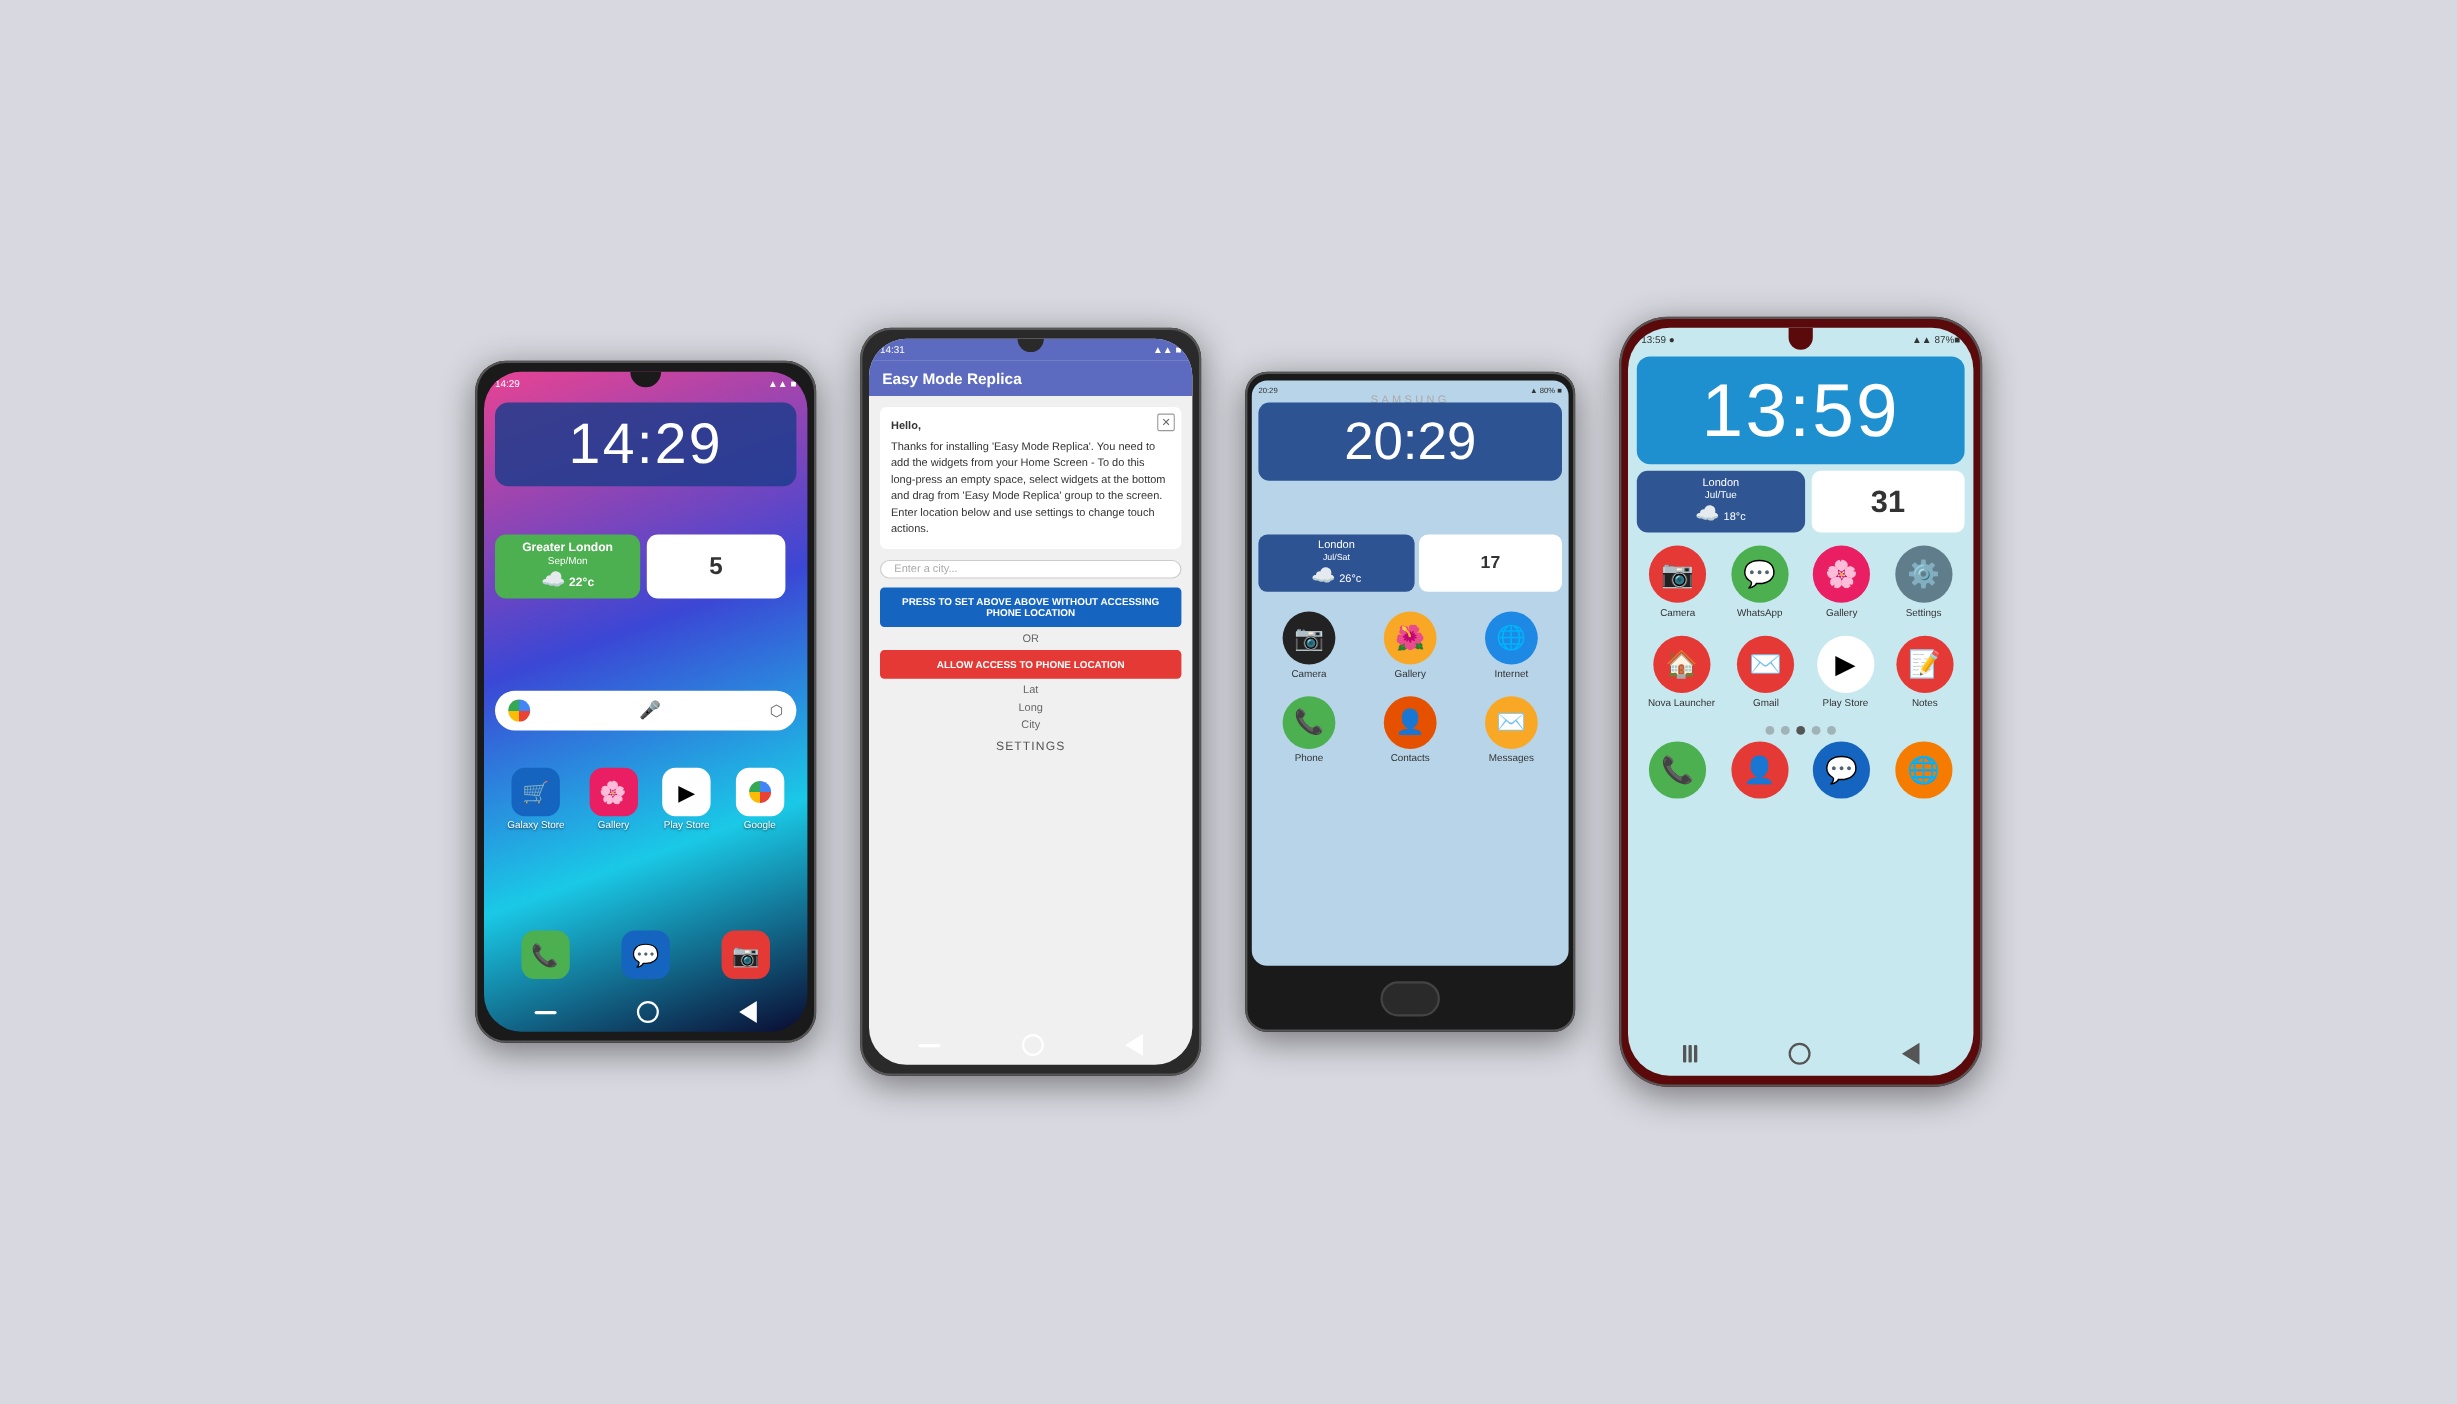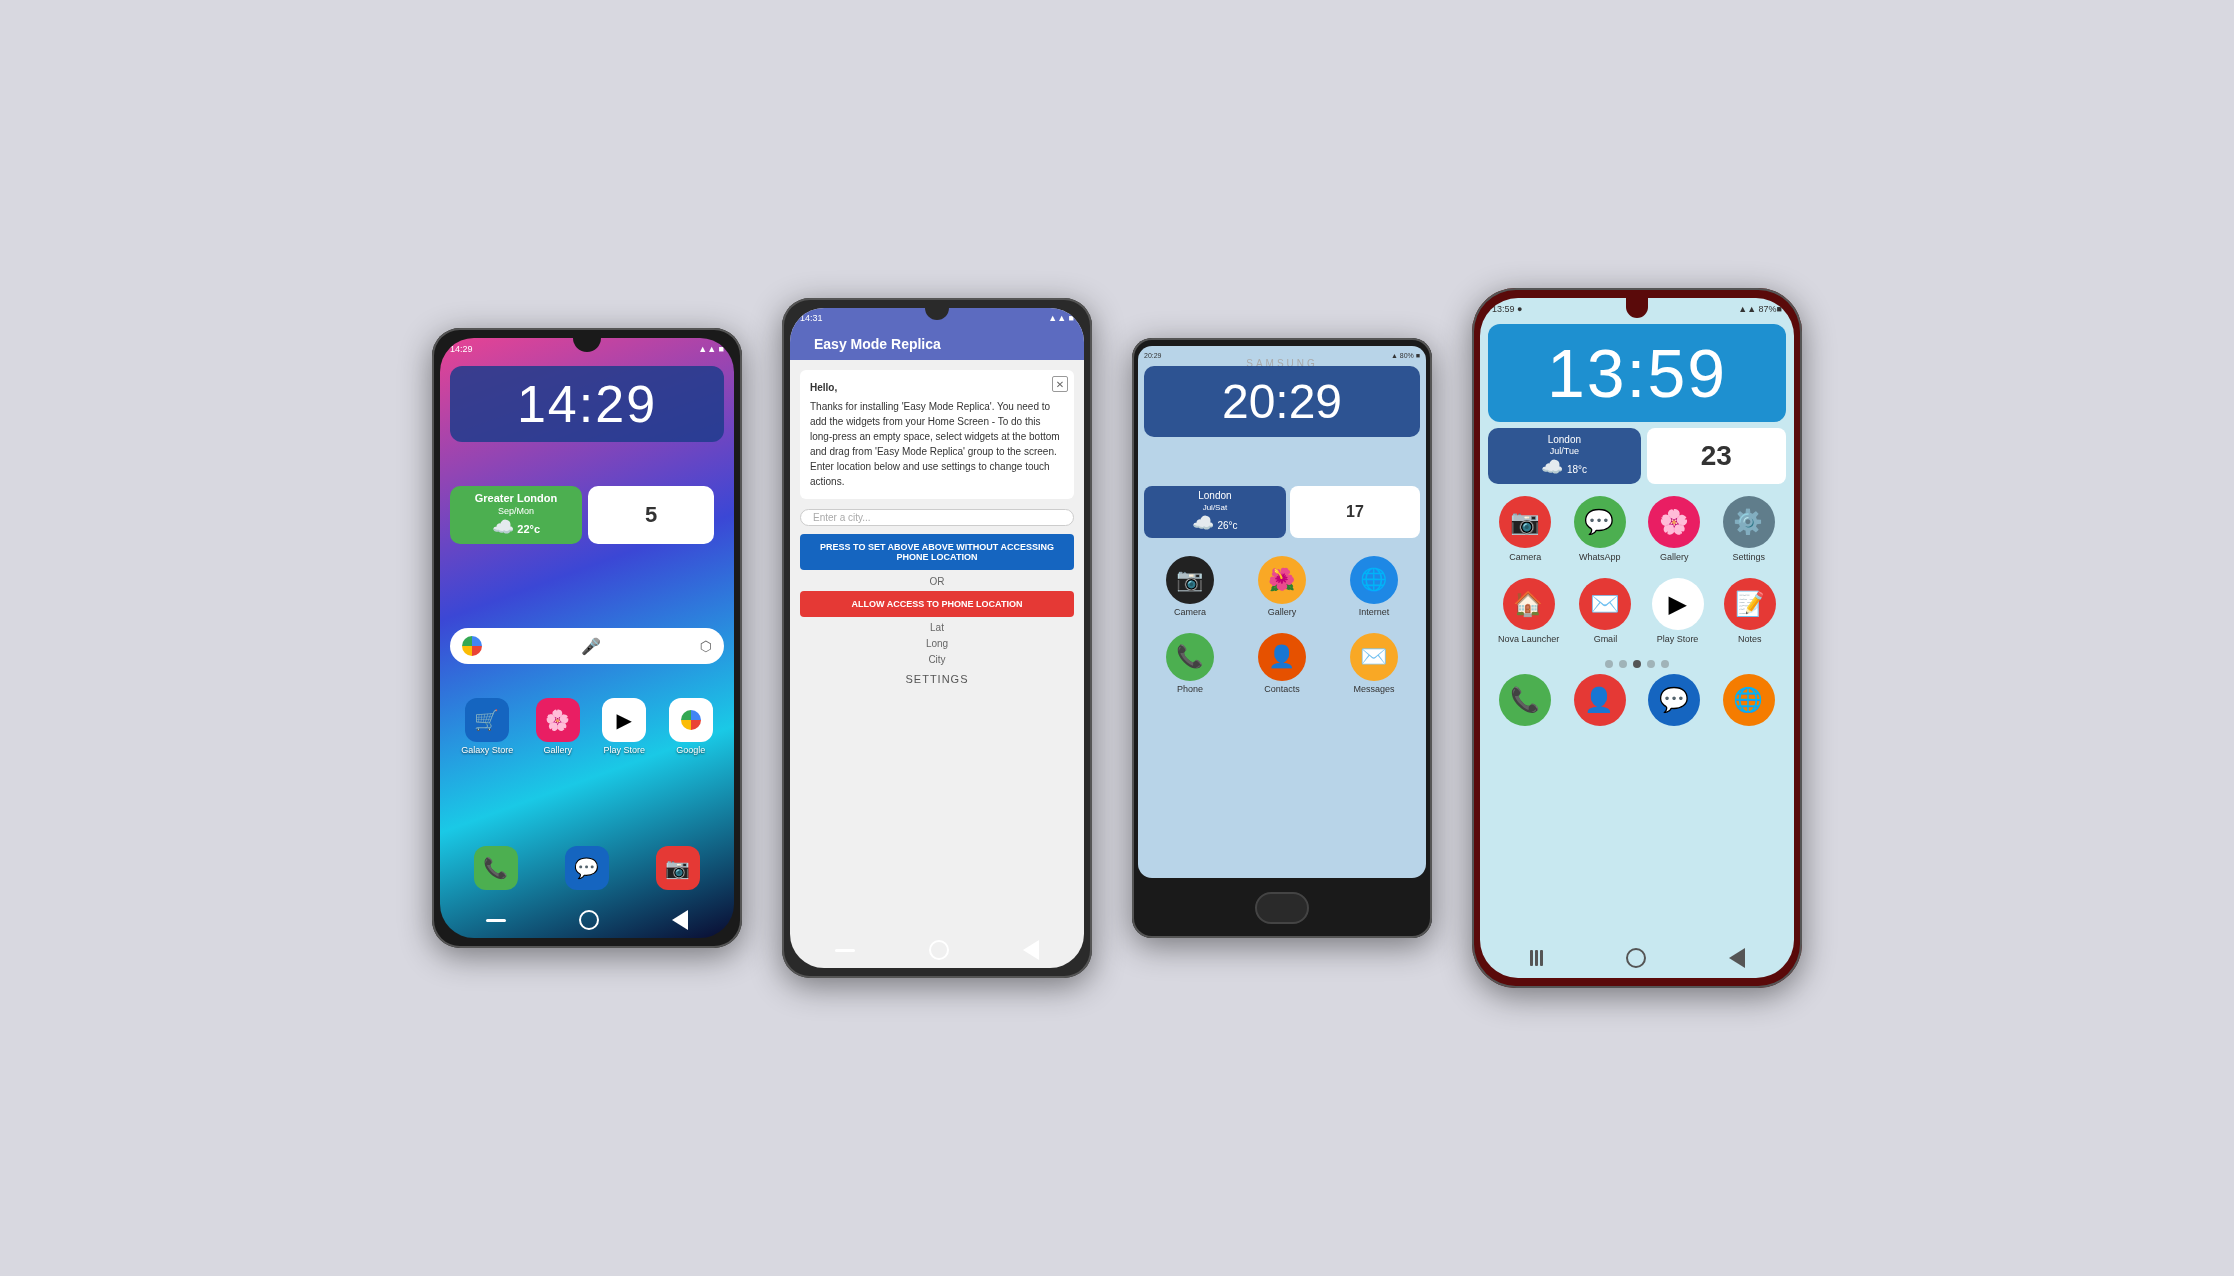--- a/index.html
+++ b/index.html
@@ -189,21 +189,21 @@
       height: 20px;
       display: flex;
       align-items: center;
       justify-content: space-between;
       padding: 0 10px;
       font-size: 9px;
       color: white;
     }
     .phone2 .app-header {
       background: #5c6bc0;
-      padding: 8px 24px;
+      padding: 8px 12px;
       color: white;
       font-size: 14px;
       font-weight: bold;
     }
     .phone2 .content {
       background: white;
       margin: 10px;
       border-radius: 6px;
       padding: 10px;
       font-size: 10px;
@@ -668,21 +668,21 @@
       <div class="time">13:59</div>
     </div>
     <div class="weather-row">
       <div style="flex:1.2">
         <div class="wc-blue" style="border-radius:10px;padding:6px;">
           <span>London</span><br>
           <span style="font-size:9px;">Jul/Tue</span><br>
           <span class="cloud-icon">☁️</span> <span>18°c</span>
         </div>
       </div>
-      <div class="wc-white" style="font-size:28px;font-weight:bold;">23</div>
+      <div class="wc-white" style="font-size:28px;font-weight:bold;">31</div>
     </div>
     <div class="apps-grid">
       <div class="app-row">
         <div class="phone4-app">
           <div class="icon-circle" style="background:#e53935;">📷</div>
           <span class="label">Camera</span>
         </div>
         <div class="phone4-app">
           <div class="icon-circle" style="background:#4caf50;">💬</div>
           <span class="label">WhatsApp</span>

